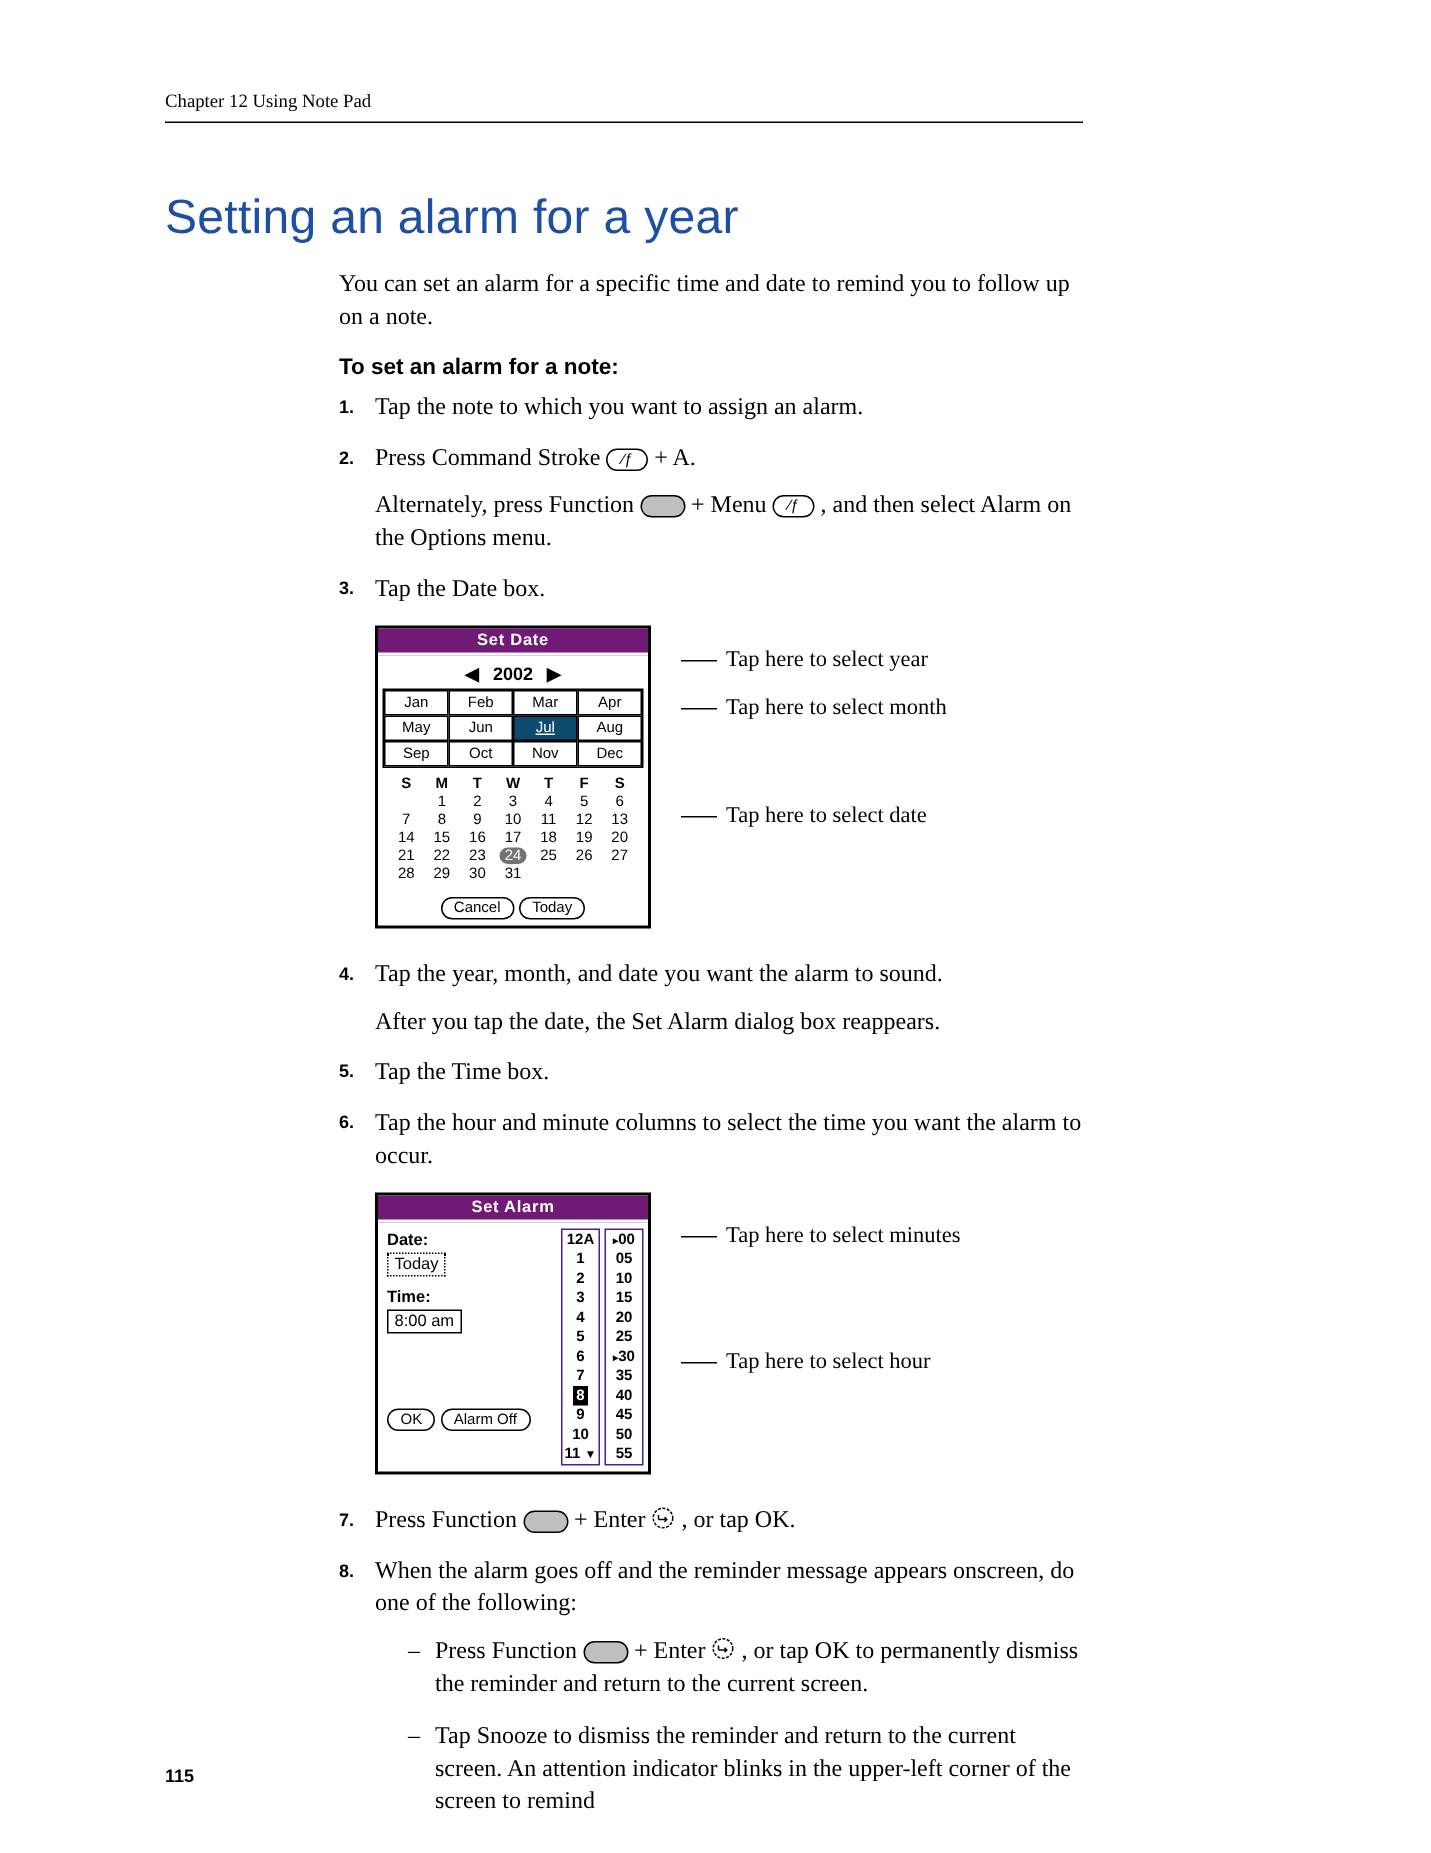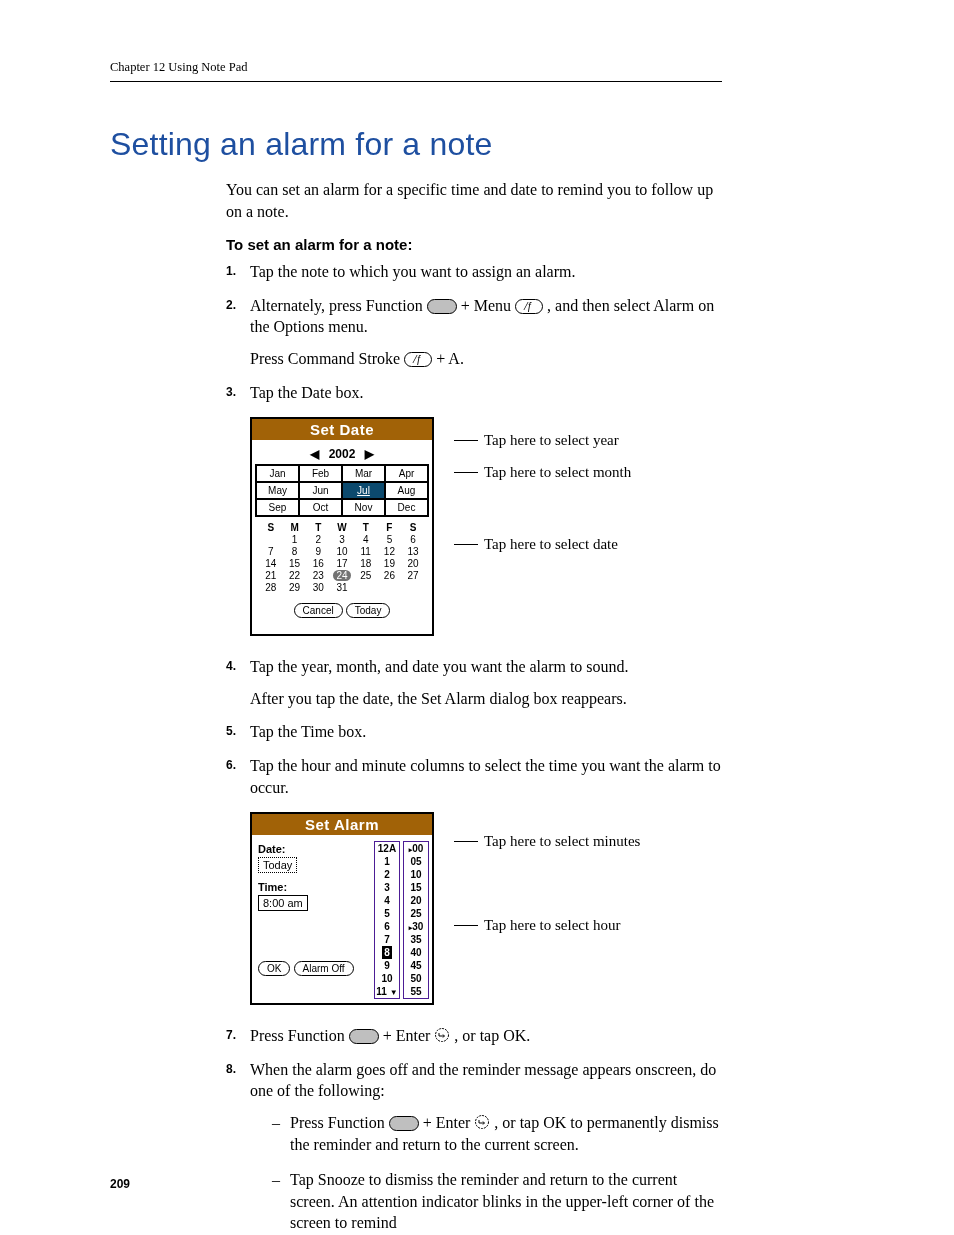--- a/index.html
+++ b/index.html
@@ -134,30 +134,30 @@
 
   
   .palm {
     border: 2px solid #000;
     width: 180px;
     background: #fff;
     font-family: Arial, Helvetica, sans-serif;
     font-size: 11px;
   }
   .palm-title {
-    background: #a16207;
+    background: #701a75;
     color: #fff;
     text-align: center;
     font-weight: bold;
-    font-size: 15px;
+    font-size: 11px;
     padding: 2px 0;
     letter-spacing: 0.5px;
     border-bottom: 2px solid #fff;
   }
-  .palm .inner { padding: 3px 3px 16px 3px; }
+  .palm .inner { padding: 3px 3px 4px 3px; }
   .palm .pill {
     display: inline-block;
     border: 1px solid #000;
     border-radius: 8px;
     padding: 1px 8px;
     font-size: 10px;
     background: #fff;
   }
 
   
@@ -245,49 +245,49 @@
     font-weight: bold;
     font-size: 12px;
   }
 </style>
 </head>
 <body>
 
 <div class="page">
   <div class="running-head">Chapter 12   Using Note Pad</div>
 
-  <h1 class="title">Setting an alarm for a note</h1>
+  <h1 class="title">Setting an alarm for a year</h1>
 
   <div class="body">
     <p>You can set an alarm for a specific time and date to remind you to follow up on a note.</p>
 
     <div class="subhead">To set an alarm for a note:</div>
 
     <ol class="steps">
       <li>
         <span class="num">1.</span>
         <div class="step-body">
             <p>Tap the note to which you want to assign an alarm.</p>
           </div>
       </li>
 
       <li>
         <span class="num">2.</span>
         <div class="step-body">
+          <p>
+            <span>Press Command Stroke </span>
+            <span class="key-oval">⁄ƒ</span>
+            <span> + A.</span>
+          </p>
           <p>
             <span>Alternately, press Function </span>
             <span class="key-oval blank">&nbsp;&nbsp;</span>
             <span> + Menu </span>
             <span class="key-oval">⁄ƒ</span>
             <span>, and then select Alarm on the Options menu.</span>
-          </p>
-          <p>
-            <span>Press Command Stroke </span>
-            <span class="key-oval">⁄ƒ</span>
-            <span> + A.</span>
           </p>
         </div>
       </li>
 
       <li>
         <span class="num">3.</span>
         <div class="step-body">
             <p>Tap the Date box.</p>
           </div>
       </li>
@@ -496,14 +496,14 @@
               <span>, or tap OK to permanently dismiss the reminder and return to the current screen.</span>
             </li>
             <li>Tap Snooze to dismiss the reminder and return to the current screen. An attention indicator blinks in the upper-left corner of the screen to remind</li>
           </ul>
         </div>
       </li>
     </ol>
 
   </div>
 
-  <div class="page-num">209</div>
+  <div class="page-num">115</div>
 </div>
 
 </body></html>

